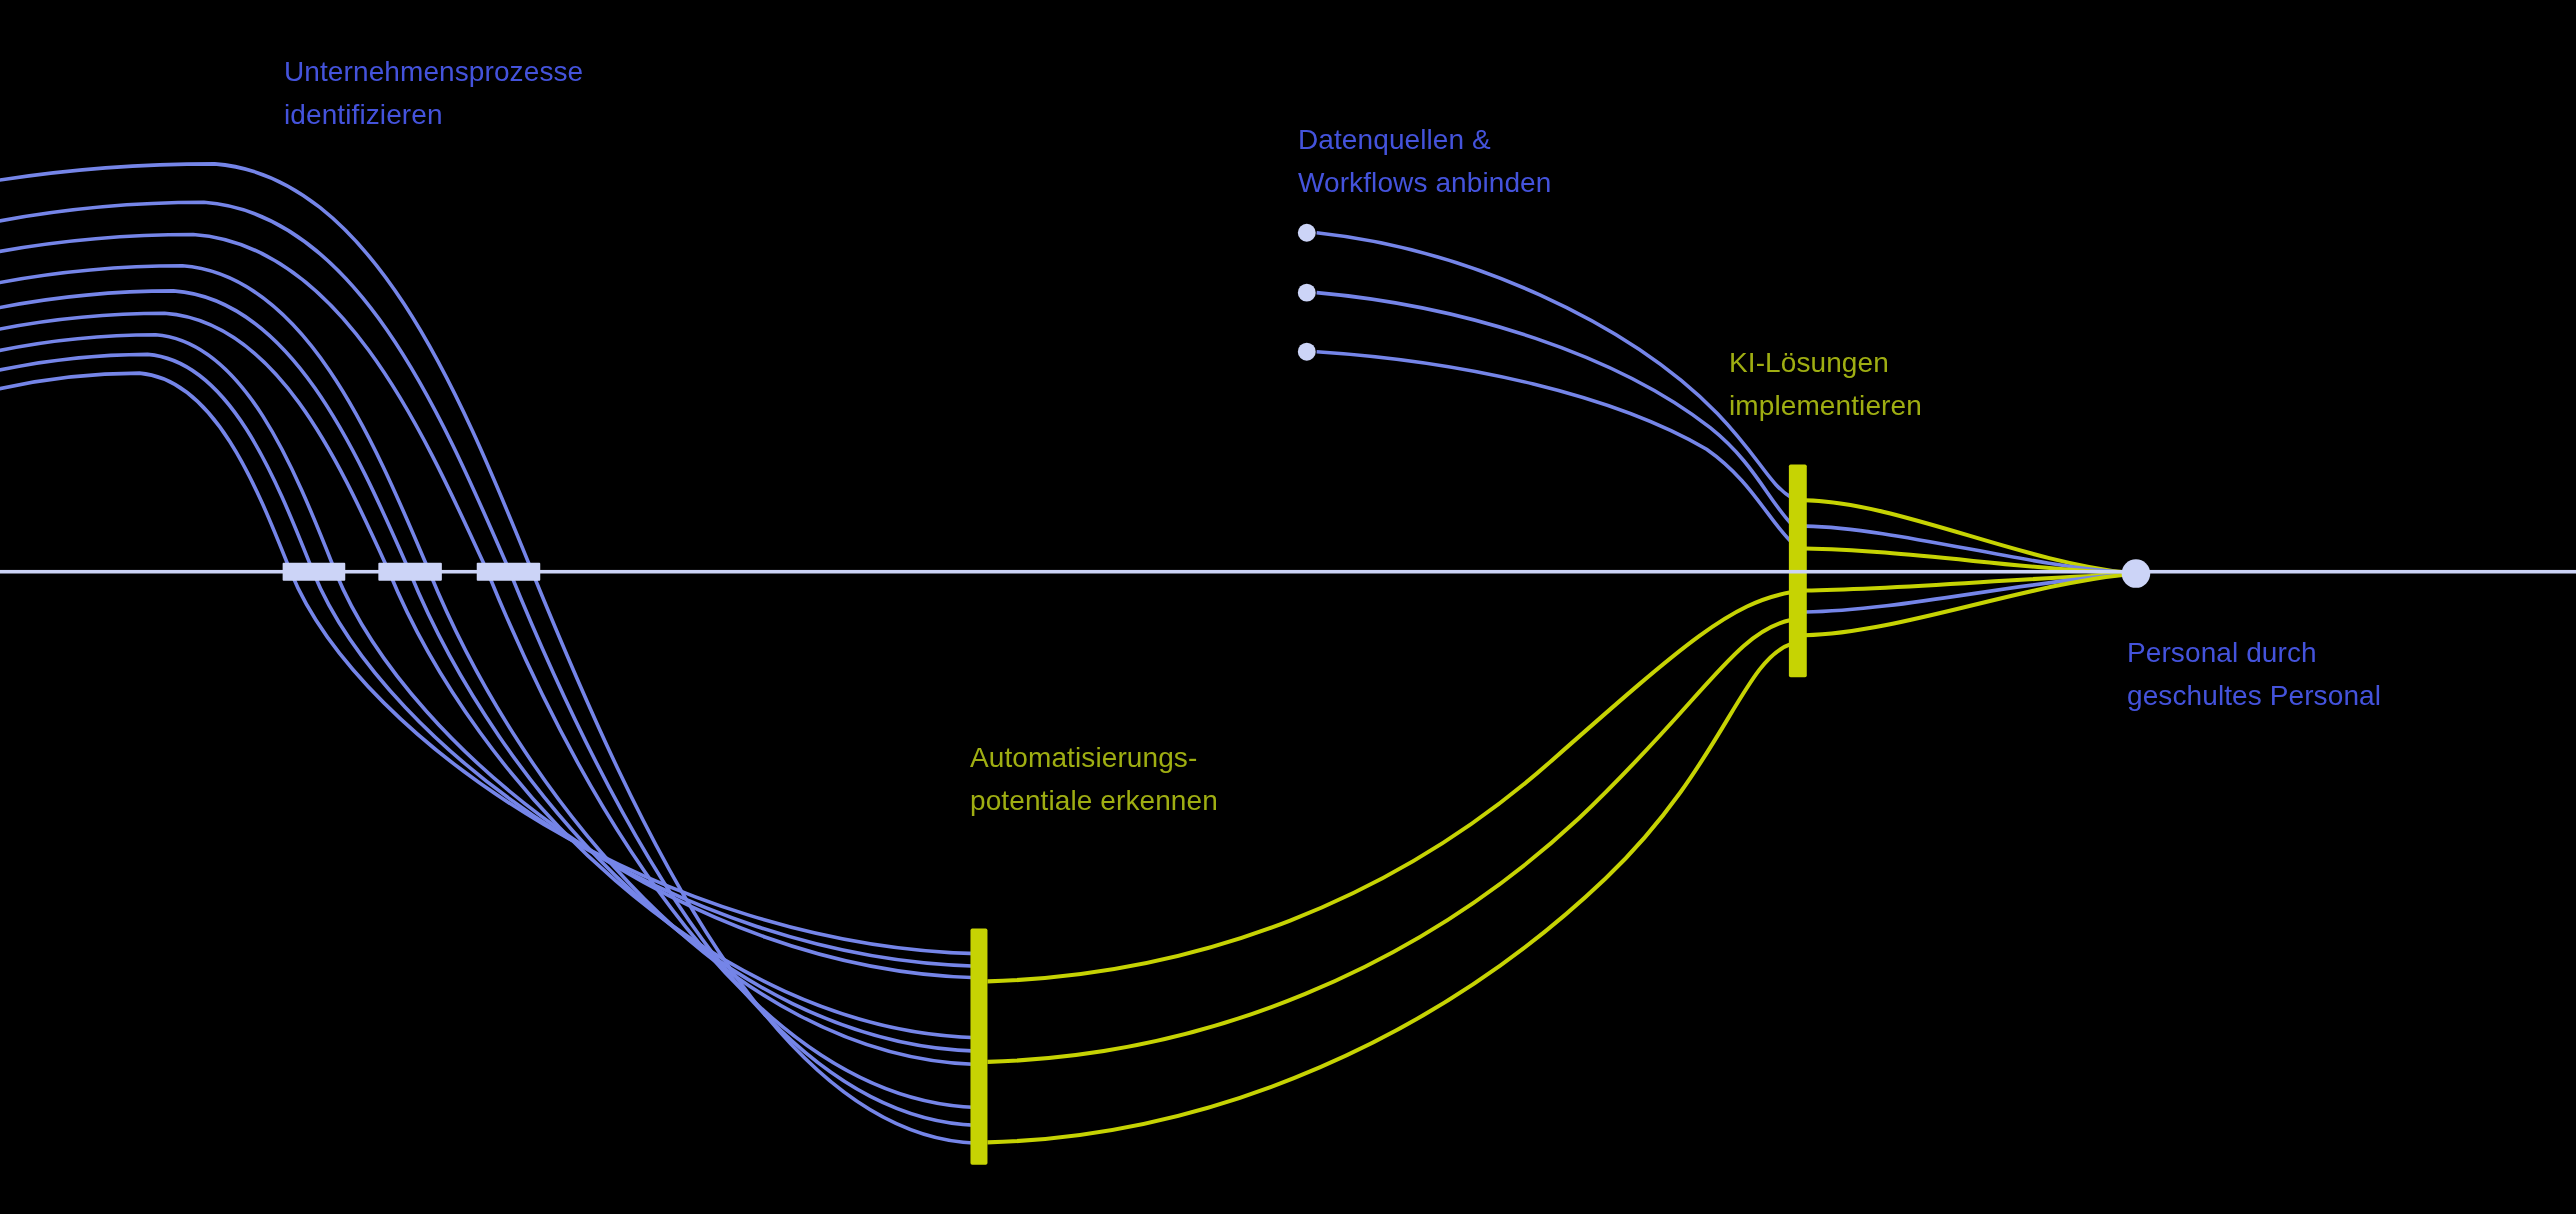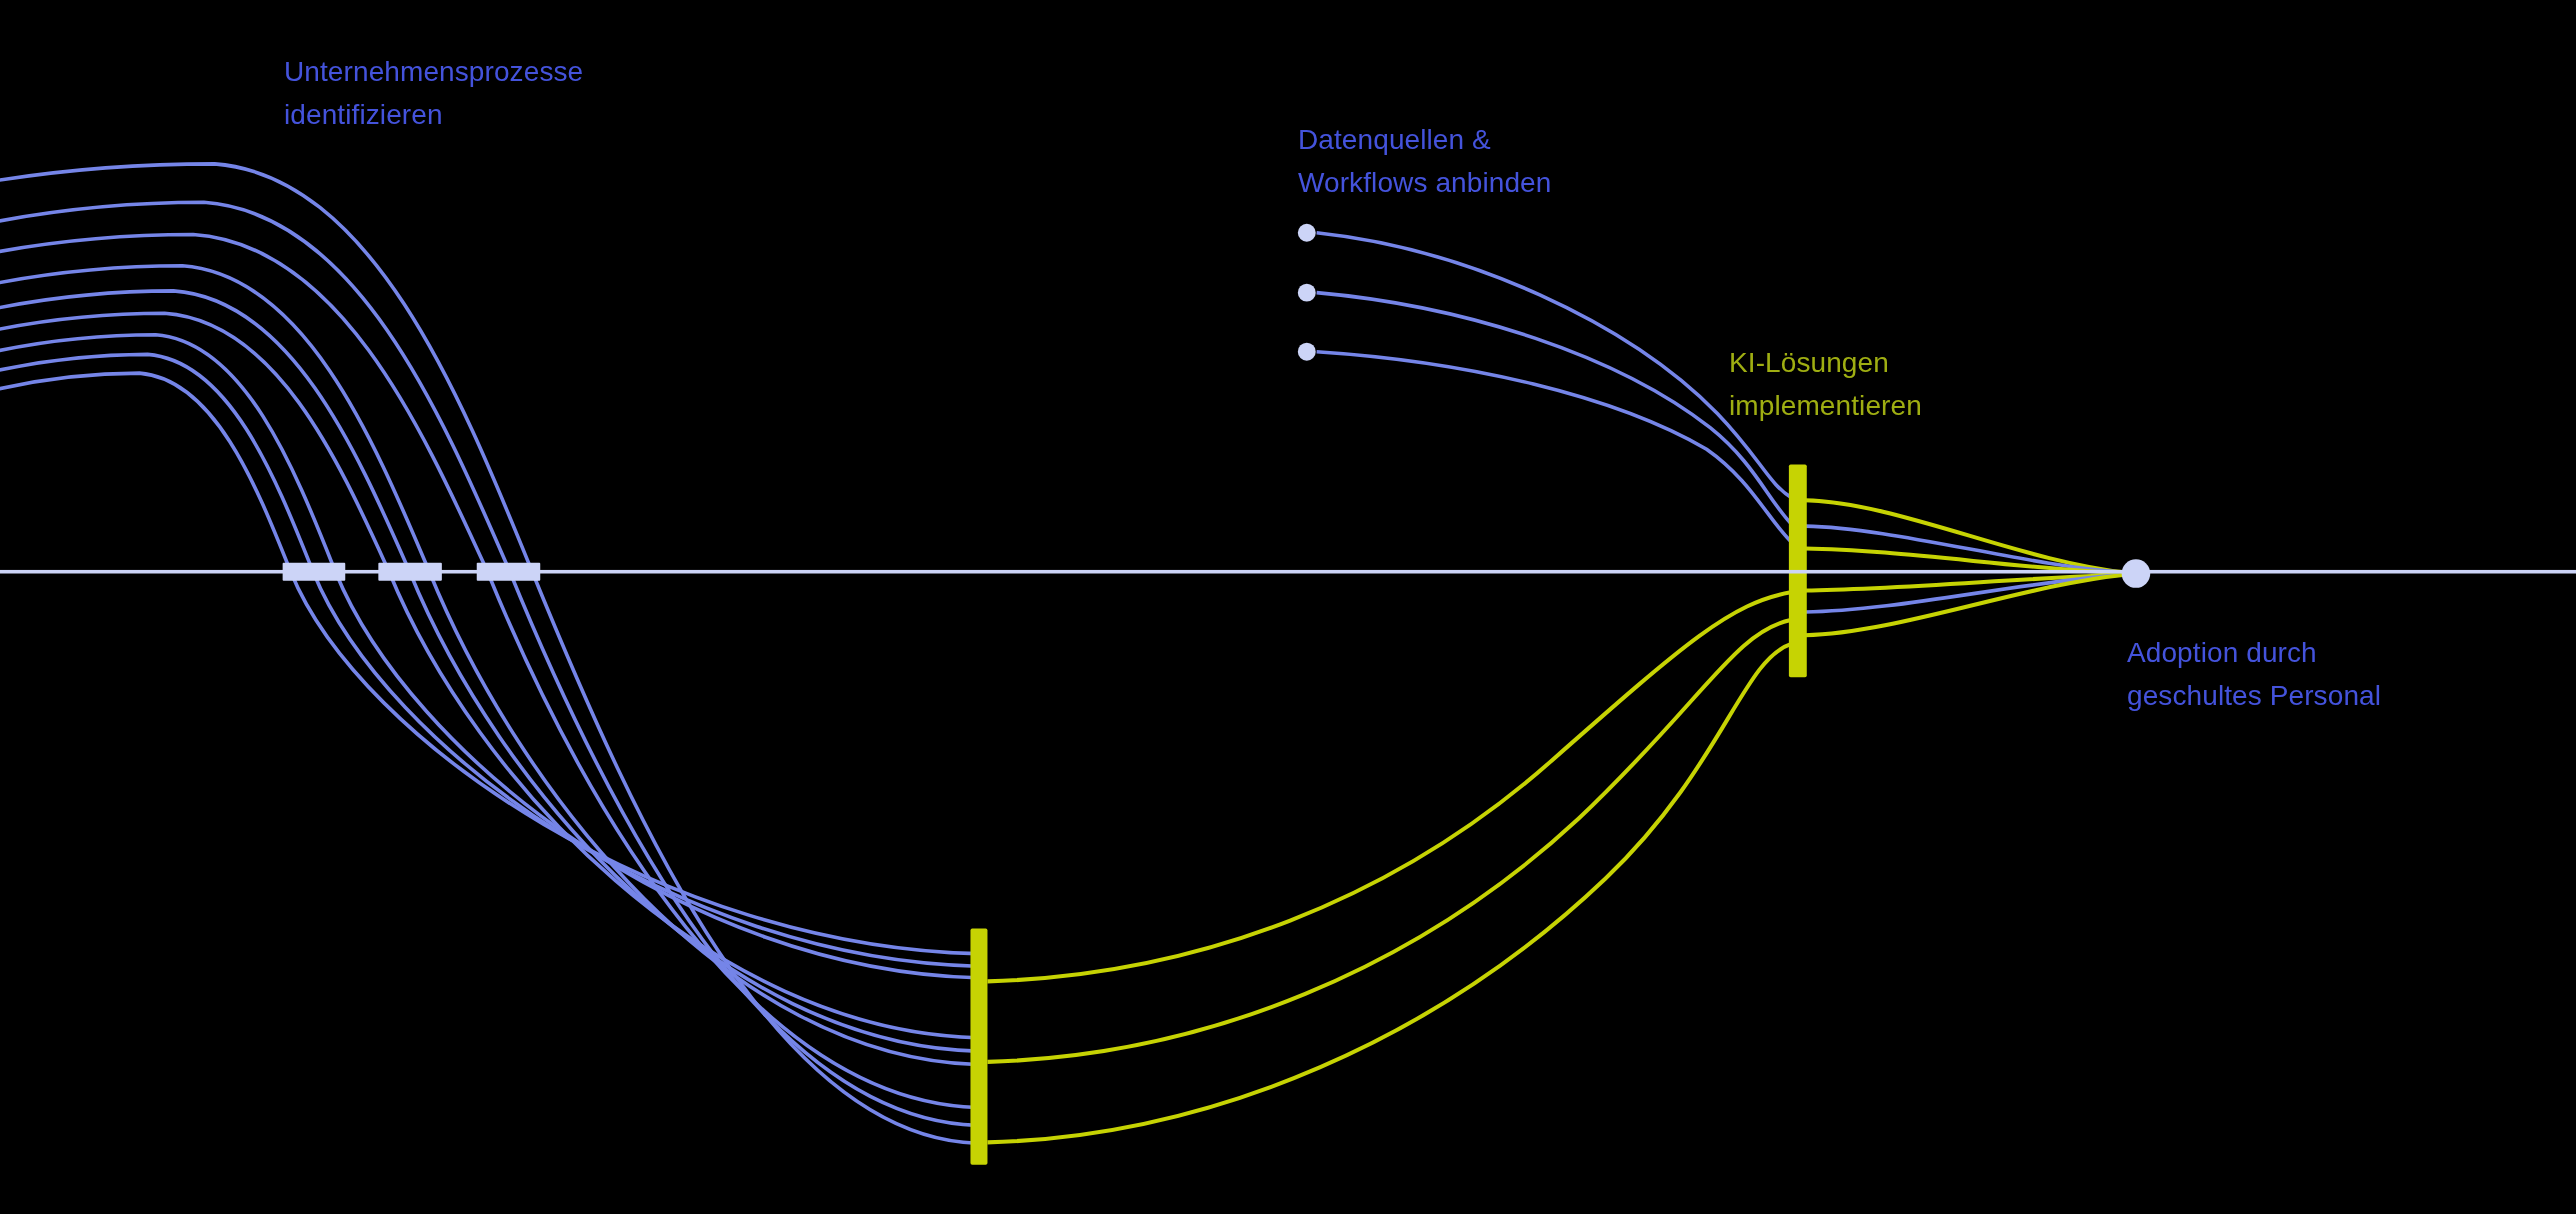--- a/index.html
+++ b/index.html
@@ -115,20 +115,24 @@
   <div id="label-identify" class="stage-label blue">
     <div>Unternehmensprozesse</div>
     <div>identifizieren</div>
   </div>
 
   <div id="label-implement" class="stage-label yellow">
     <div>KI-Lösungen</div>
     <div>implementieren</div>
   </div>
 
+  <div id="label-potential" class="stage-label yellow">
+    <div>Automatisierungs-</div>
+    <div>potentiale erkennen</div>
+  </div>
 
   <div id="label-adoption" class="stage-label blue">
-    <div>Adoption durch</div>
+    <div>Personal durch</div>
     <div>geschultes Personal</div>
   </div>
 
 </div>
 
 
 </body></html>

